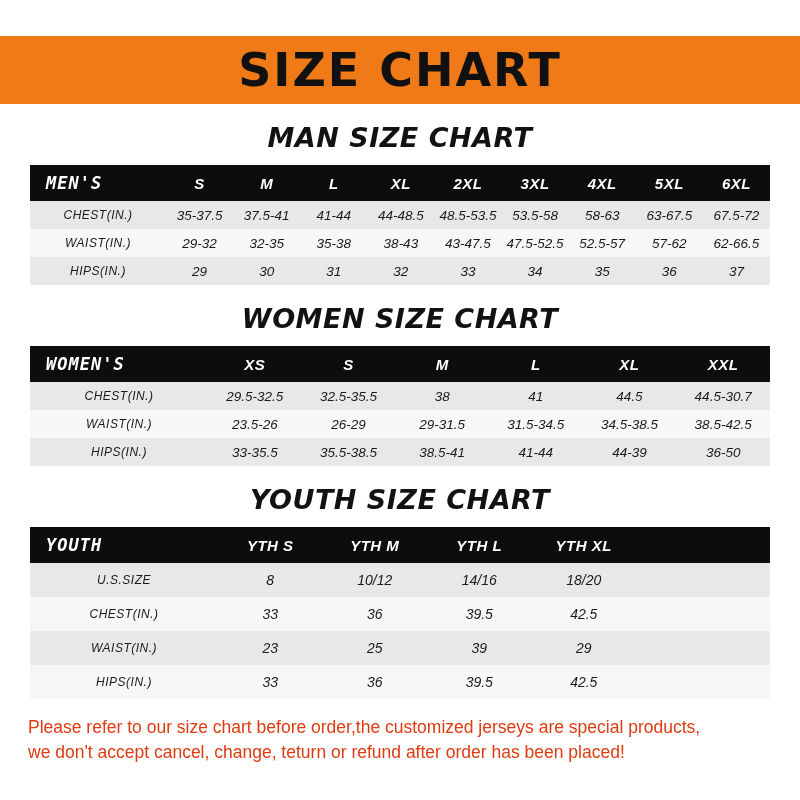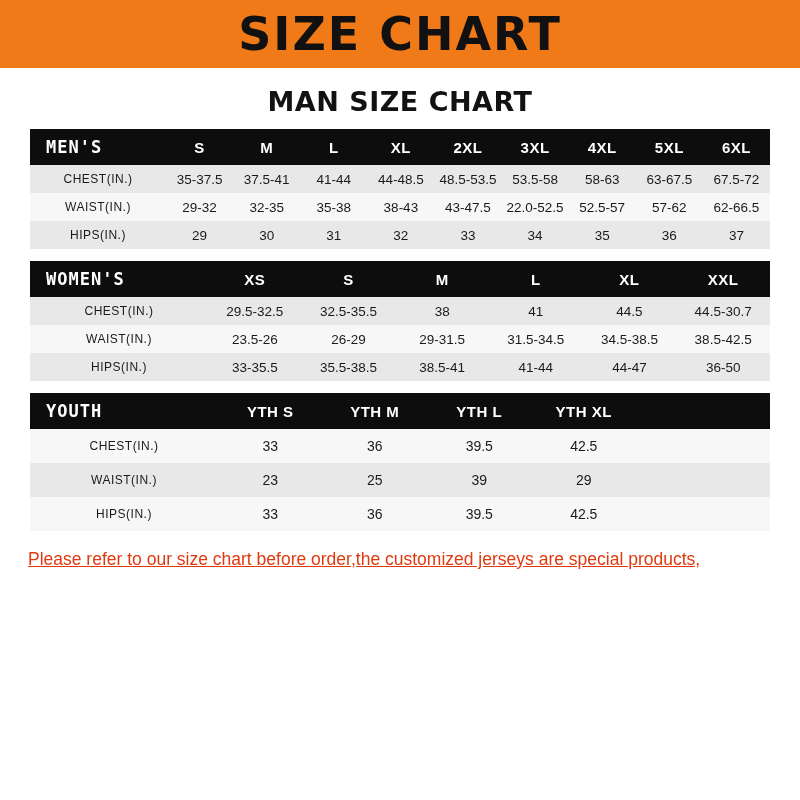--- a/index.html
+++ b/index.html
@@ -19,45 +19,47 @@
     height: 800px;
     background: #ffffff;
     box-sizing: border-box;
   }
   .banner {
     background: #f07a18;
     height: 68px;
     display: flex;
     align-items: center;
     justify-content: center;
+    margin-top: 36px;
   }
   .banner-title {
     font-family: "DejaVu Sans", sans-serif;
     font-weight: bold;
     font-size: 46px;
     letter-spacing: 2px;
     color: #111111;
     line-height: 1;
   }
   .section {
     padding: 0 16px;
+    font-style: italic;
   }
   .section-title {
     text-align: center;
     font-family: "DejaVu Sans", sans-serif;
     font-weight: bold;
     font-size: 27px;
     color: #121212;
     letter-spacing: 0.5px;
     margin: 18px 0 12px 0;
   }
   table.size-table {
     border-collapse: collapse;
     width: 740px;
-    margin: 12px auto;
+    margin: 0 auto;
     table-layout: fixed;
   }
   table.size-table th,
   table.size-table td {
     text-align: center;
     font-size: 13.5px;
     color: #1a1a1a;
     height: 28px;
     padding: 0 2px;
     font-family: "Liberation Sans", sans-serif;
@@ -94,21 +96,20 @@
   .men-table td { font-size: 12.5px; }
   .youth-table thead th { height: 40px; font-size: 16px; }
   .youth-table tbody th, .youth-table tbody td { height: 34px; font-size: 14px; }
   .notice {
     margin-top: 16px;
     padding: 0 28px;
     color: #e03a10;
     font-size: 17.5px;
     line-height: 1.45;
     font-family: "Liberation Sans", sans-serif;
-    text-decoration: underline;
   }
   .notice div { white-space: nowrap; }
 </style>
 </head>
 <body>
 
 <div class="page">
 
   <div class="banner">
     <div class="banner-title">SIZE CHART</div>
@@ -144,21 +145,21 @@
           <td>63-67.5</td>
           <td>67.5-72</td>
         </tr>
         <tr class="even">
           <td class="rowlabel">WAIST(IN.)</td>
           <td>29-32</td>
           <td>32-35</td>
           <td>35-38</td>
           <td>38-43</td>
           <td>43-47.5</td>
-          <td>22.0-52.5</td>
+          <td>47.5-52.5</td>
           <td>52.5-57</td>
           <td>57-62</td>
           <td>62-66.5</td>
         </tr>
         <tr class="odd">
           <td class="rowlabel">HIPS(IN.)</td>
           <td>29</td>
           <td>30</td>
           <td>31</td>
           <td>32</td>
@@ -166,20 +167,21 @@
           <td>34</td>
           <td>35</td>
           <td>36</td>
           <td>37</td>
         </tr>
       </tbody>
     </table>
   </div>
 
   <div class="section">
+    <div class="section-title">WOMEN SIZE CHART</div>
     <table class="size-table women-table">
       <thead>
         <tr>
           <th class="rowlabel" style="width:160px">WOMEN'S</th>
           <th>XS</th>
           <th>S</th>
           <th>M</th>
           <th>L</th>
           <th>XL</th>
           <th>XXL</th>
@@ -203,40 +205,49 @@
           <td>31.5-34.5</td>
           <td>34.5-38.5</td>
           <td>38.5-42.5</td>
         </tr>
         <tr class="odd">
           <td class="rowlabel">HIPS(IN.)</td>
           <td>33-35.5</td>
           <td>35.5-38.5</td>
           <td>38.5-41</td>
           <td>41-44</td>
-          <td>44-47</td>
+          <td>44-39</td>
           <td>36-50</td>
         </tr>
       </tbody>
     </table>
   </div>
 
   <div class="section">
+    <div class="section-title">YOUTH SIZE CHART</div>
     <table class="size-table youth-table">
       <thead>
         <tr>
           <th class="rowlabel" style="width:170px">YOUTH</th>
           <th>YTH S</th>
           <th>YTH M</th>
           <th>YTH L</th>
           <th>YTH XL</th>
           <th style="width:130px"></th>
         </tr>
       </thead>
       <tbody>
+        <tr class="odd">
+          <td class="rowlabel">U.S.SIZE</td>
+          <td>8</td>
+          <td>10/12</td>
+          <td>14/16</td>
+          <td>18/20</td>
+          <td></td>
+        </tr>
         <tr class="even">
           <td class="rowlabel">CHEST(IN.)</td>
           <td>33</td>
           <td>36</td>
           <td>39.5</td>
           <td>42.5</td>
           <td></td>
         </tr>
         <tr class="odd">
           <td class="rowlabel">WAIST(IN.)</td>
@@ -253,15 +264,16 @@
           <td>39.5</td>
           <td>42.5</td>
           <td></td>
         </tr>
       </tbody>
     </table>
   </div>
 
   <div class="notice">
     <div>Please refer to our size chart before order,the customized jerseys are special products,</div>
+    <div>we don't accept cancel, change, teturn or refund after order has been placed!</div>
   </div>
 
 </div>
 
 </body></html>

